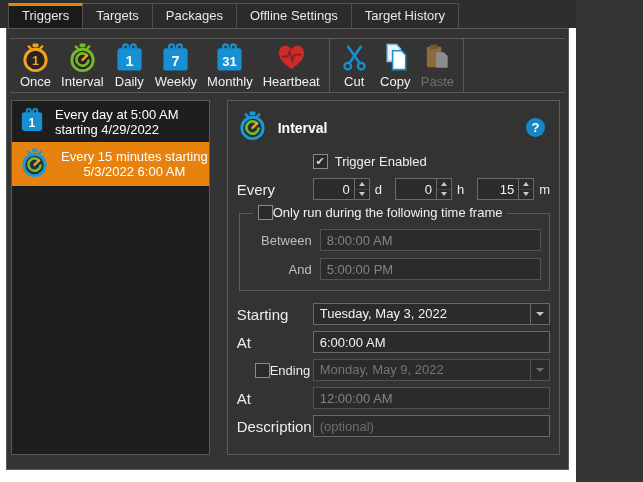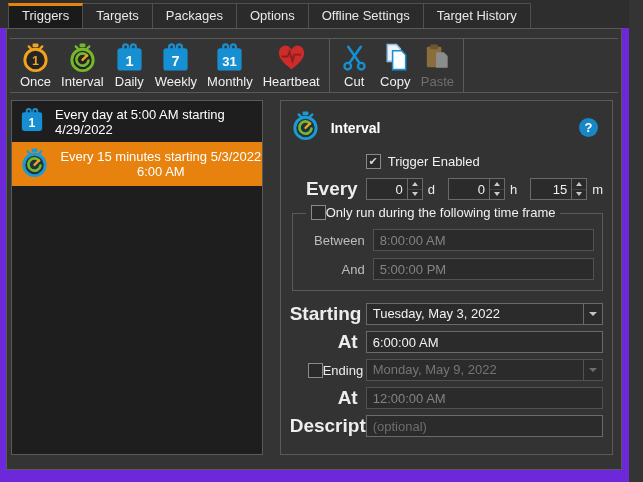--- a/index.html
+++ b/index.html
@@ -1,18 +1,18 @@
 <!DOCTYPE html>
 <html><head>
 <meta charset="utf-8">
 <style>
   * { margin:0; padding:0; box-sizing:border-box; }
   html,body { background:#343434; }
   body { font-family:"Liberation Sans", sans-serif; }
-  .window { width:629px; height:482px; background:#6d28d9; overflow:hidden; position:relative; }
+  .window { width:576px; height:482px; background:#ffffff; overflow:hidden; position:relative; }
 
   
   .tabbar { height:28px; display:flex; align-items:flex-end; padding-left:8px; background:#2e2e2e; position:relative; z-index:2; }
   .tab { background:#2b2b2c; border:1px solid #505050; border-bottom:none; color:#e8e8e8;
          font-size:13px; padding:4px 13px 5px; margin-right:-1px; cursor:default; }
   .tab.active { background:#1a1a1b; border-top:3px solid #e8820e; padding-top:2px; position:relative; }
 
   
   .frame { margin:0 7px 0 6px; height:442px; border:1px solid #5a5a5a; background:#343434; position:relative; z-index:1; }
 
@@ -32,21 +32,21 @@
   .item.selected { background:#e8820e; height:44px;text-align:center; }
 
   .panel { flex:1; border:1px solid #5a5a5a; background:#333333; padding:8px 9px 0; }
   .p-header { display:flex; align-items:center; gap:10px; margin:1px 0 9px; }
   .p-title { color:#ffffff; font-size:14px; font-weight:bold; }
   .help { margin-left:auto; margin-right:5px; width:19px; height:19px; border-radius:50%;
           background:#1787c8; color:#fff; font-weight:bold; font-size:13px; line-height:19px;
           text-align:center; cursor:default; }
 
   .row { display:flex; align-items:center; margin-bottom:6px; }
-  .lbl { width:68px; text-align:right; margin-right:8px; font-size:19px; color:#ededed; flex-shrink:0;font-weight:bold; }
+  .lbl { width:68px; margin-right:8px; font-size:15px; color:#ededed; flex-shrink:0; }
   .lbl-cb { display:flex; align-items:center; width:68px; margin-right:8px; flex-shrink:0;padding-left:18px; }
   .lbl-cb .txt { margin-left:auto; font-size:13px; color:#ededed; }
 
   
   .cb { width:15px; height:15px; background:#2a2a2b; border:1px solid #8a8a8a; display:inline-flex;
         align-items:center; justify-content:center; flex-shrink:0; cursor:default; }
   .cb .mark { display:none; color:#d6d6d6; font-size:11px; line-height:11px; }
   .cb.checked .mark { display:block; }
 
   
@@ -88,21 +88,20 @@
 </style>
 </head>
 <body>
 
 <div class="window">
 
   <div class="tabbar">
     <div class="tab active">Triggers</div>
     <div class="tab">Targets</div>
     <div class="tab">Packages</div>
-    <div class="tab">Options</div>
     <div class="tab">Offline Settings</div>
     <div class="tab">Target History</div>
   </div>
 
   <div class="frame">
 
     <div class="toolbar">
 
       <div class="tool">
         <span>

